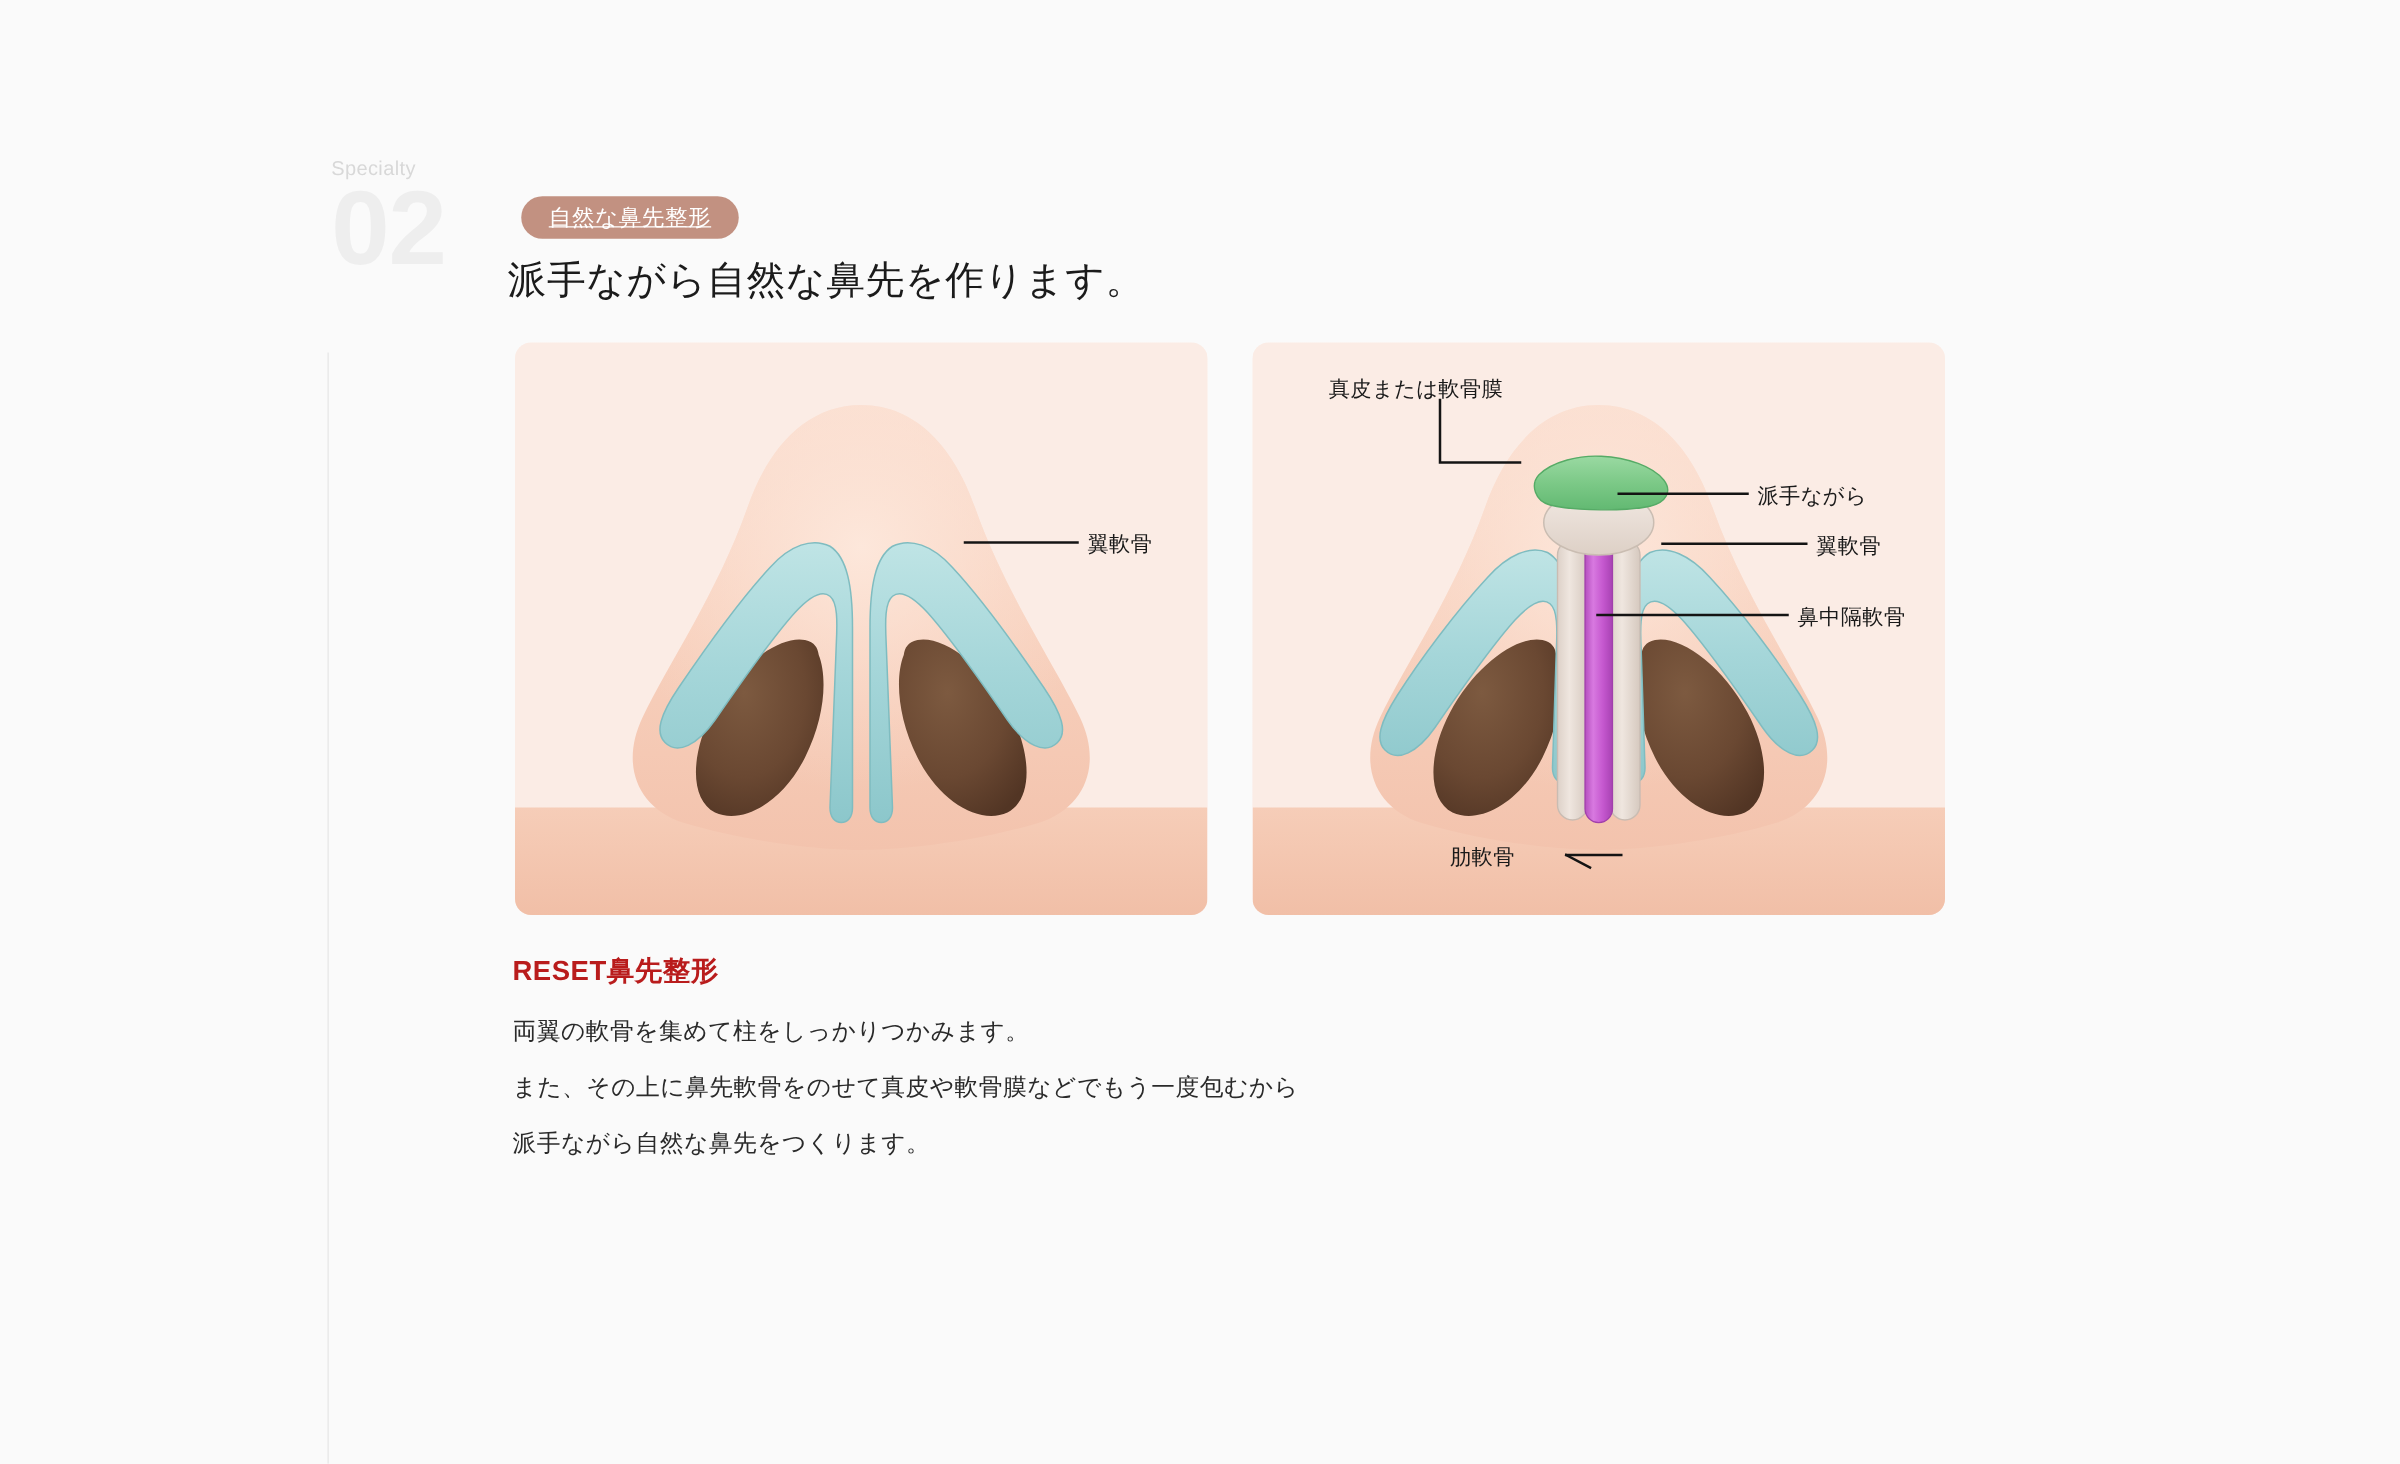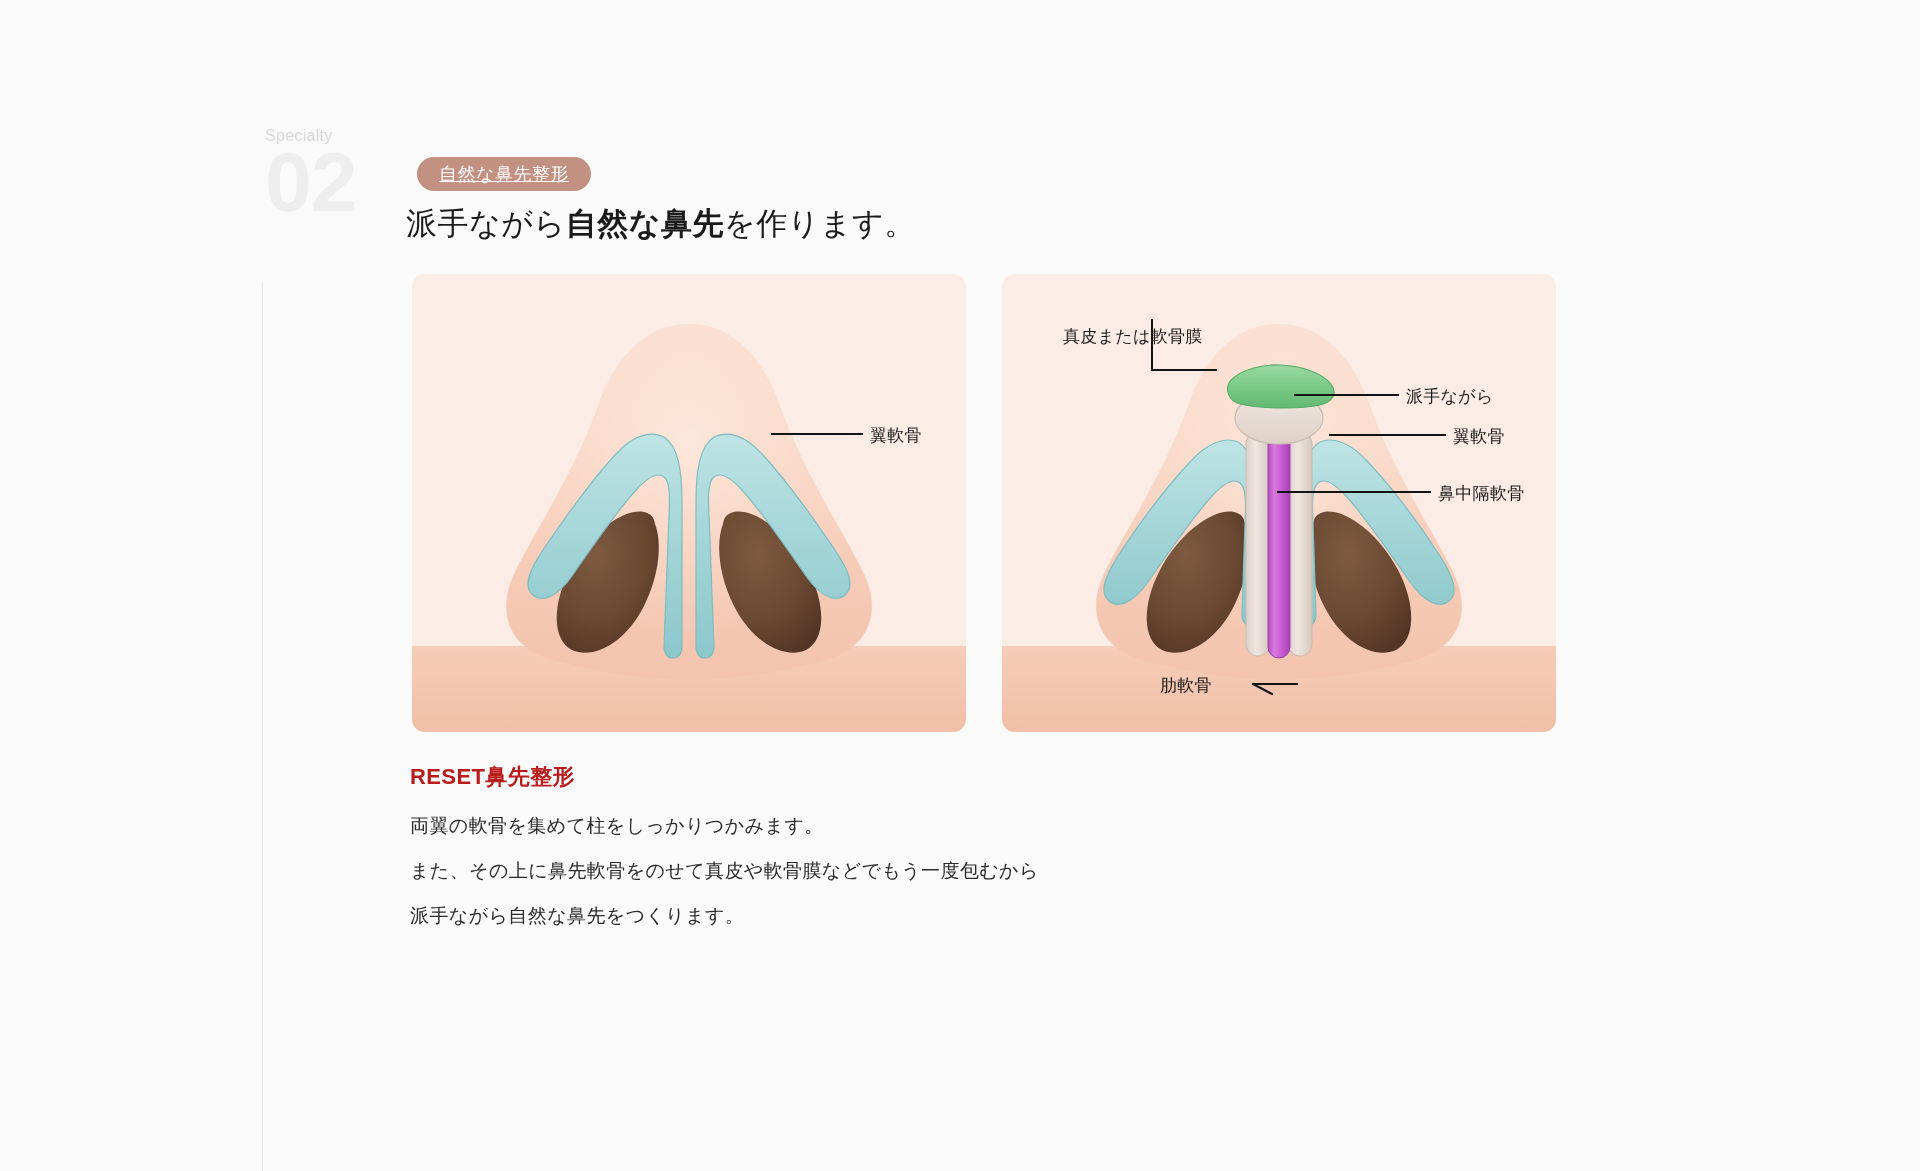--- a/index.html
+++ b/index.html
@@ -76,21 +76,21 @@
   
   .heading {
     position: absolute;
     left: 406px;
     top: 203px;
     font-size: 31px;
     color: #1b1b1b;
     letter-spacing: 0.5px;
     white-space: nowrap;
   }
-  .heading b { font-weight: 700; }
+  .heading b { font-weight: 400; }
 
   
   .panel {
     position: absolute;
     top: 274px;
     height: 458px;
     border-radius: 13px;
     overflow: hidden;
     background: linear-gradient(180deg,#fcefe9 0%, #fbece5 55%, #fbe9e2 100%);
   }
@@ -376,21 +376,21 @@
 
         <line x1="1278" y1="492" x2="1430" y2="492"></line>
 
         <line x1="1253" y1="684" x2="1272" y2="694"></line>
         <line x1="1253" y1="684" x2="1297" y2="684"></line>
       </g>
     </svg>
 
     <div class="anno" style="left:870px; top:424px;">翼軟骨</div>
 
-    <div class="anno" style="left:1063px; top:300px;margin-top:25px;">真皮または軟骨膜</div>
+    <div class="anno" style="left:1063px; top:300px;">真皮または軟骨膜</div>
 
     <div class="anno" style="left:1406px; top:385px;">派手ながら</div>
 
     <div class="anno" style="left:1453px; top:425px;">翼軟骨</div>
 
     <div class="anno" style="left:1438px; top:482px;">鼻中隔軟骨</div>
 
     <div class="anno" style="left:1160px; top:674px;">肋軟骨</div>
   </div>
 

